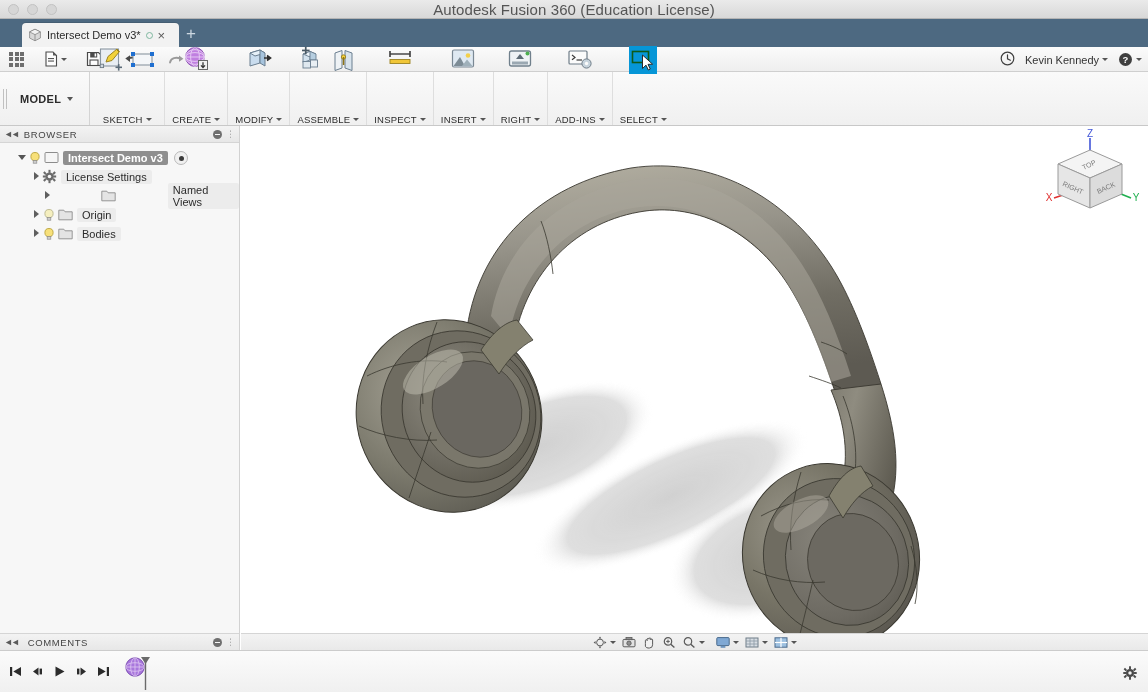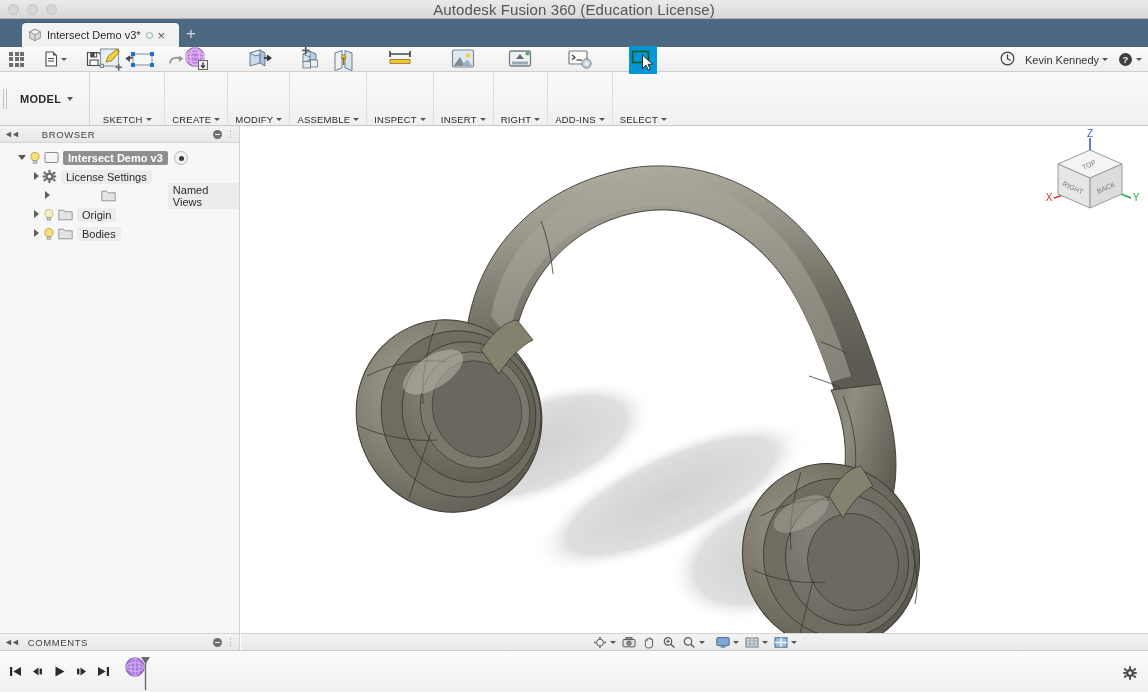--- a/index.html
+++ b/index.html
@@ -98,21 +98,21 @@
   .browser {
     position:absolute; top:126px; left:0; width:240px; bottom:59px;
     background:#f7f7f7; border-right:1px solid #d2d2d2;
   }
   .panel-head {
     height:17px; background:linear-gradient(to bottom,#f3f3f3,#e7e7e7);
     border-bottom:1px solid #d5d5d5; display:flex; align-items:center;
     padding:0 4px; position:relative;
   }
   .panel-head .ph-title { font-size:9.5px; letter-spacing:.6px; color:#444;
-                          margin-left:24px; }
+                          margin-left:6px; }
   .arrows-left { color:#5a5a5a; font-size:9px; letter-spacing:-2px; }
   .ph-right { position:absolute; right:4px; display:flex; align-items:center; gap:4px; }
   .dot-btn { width:9px;height:9px;border-radius:50%;background:#6f6f6f;
              position:relative; }
   .dot-btn::after{content:"";position:absolute;left:2px;top:4px;width:5px;
              height:1px;background:#f7f7f7;}
   .vgrip { font-size:9px;color:#999; }
 
   .tree { padding-top:5px; font-size:11px; }
   .node { display:flex; align-items:center; height:19px; padding-left:6px; }

